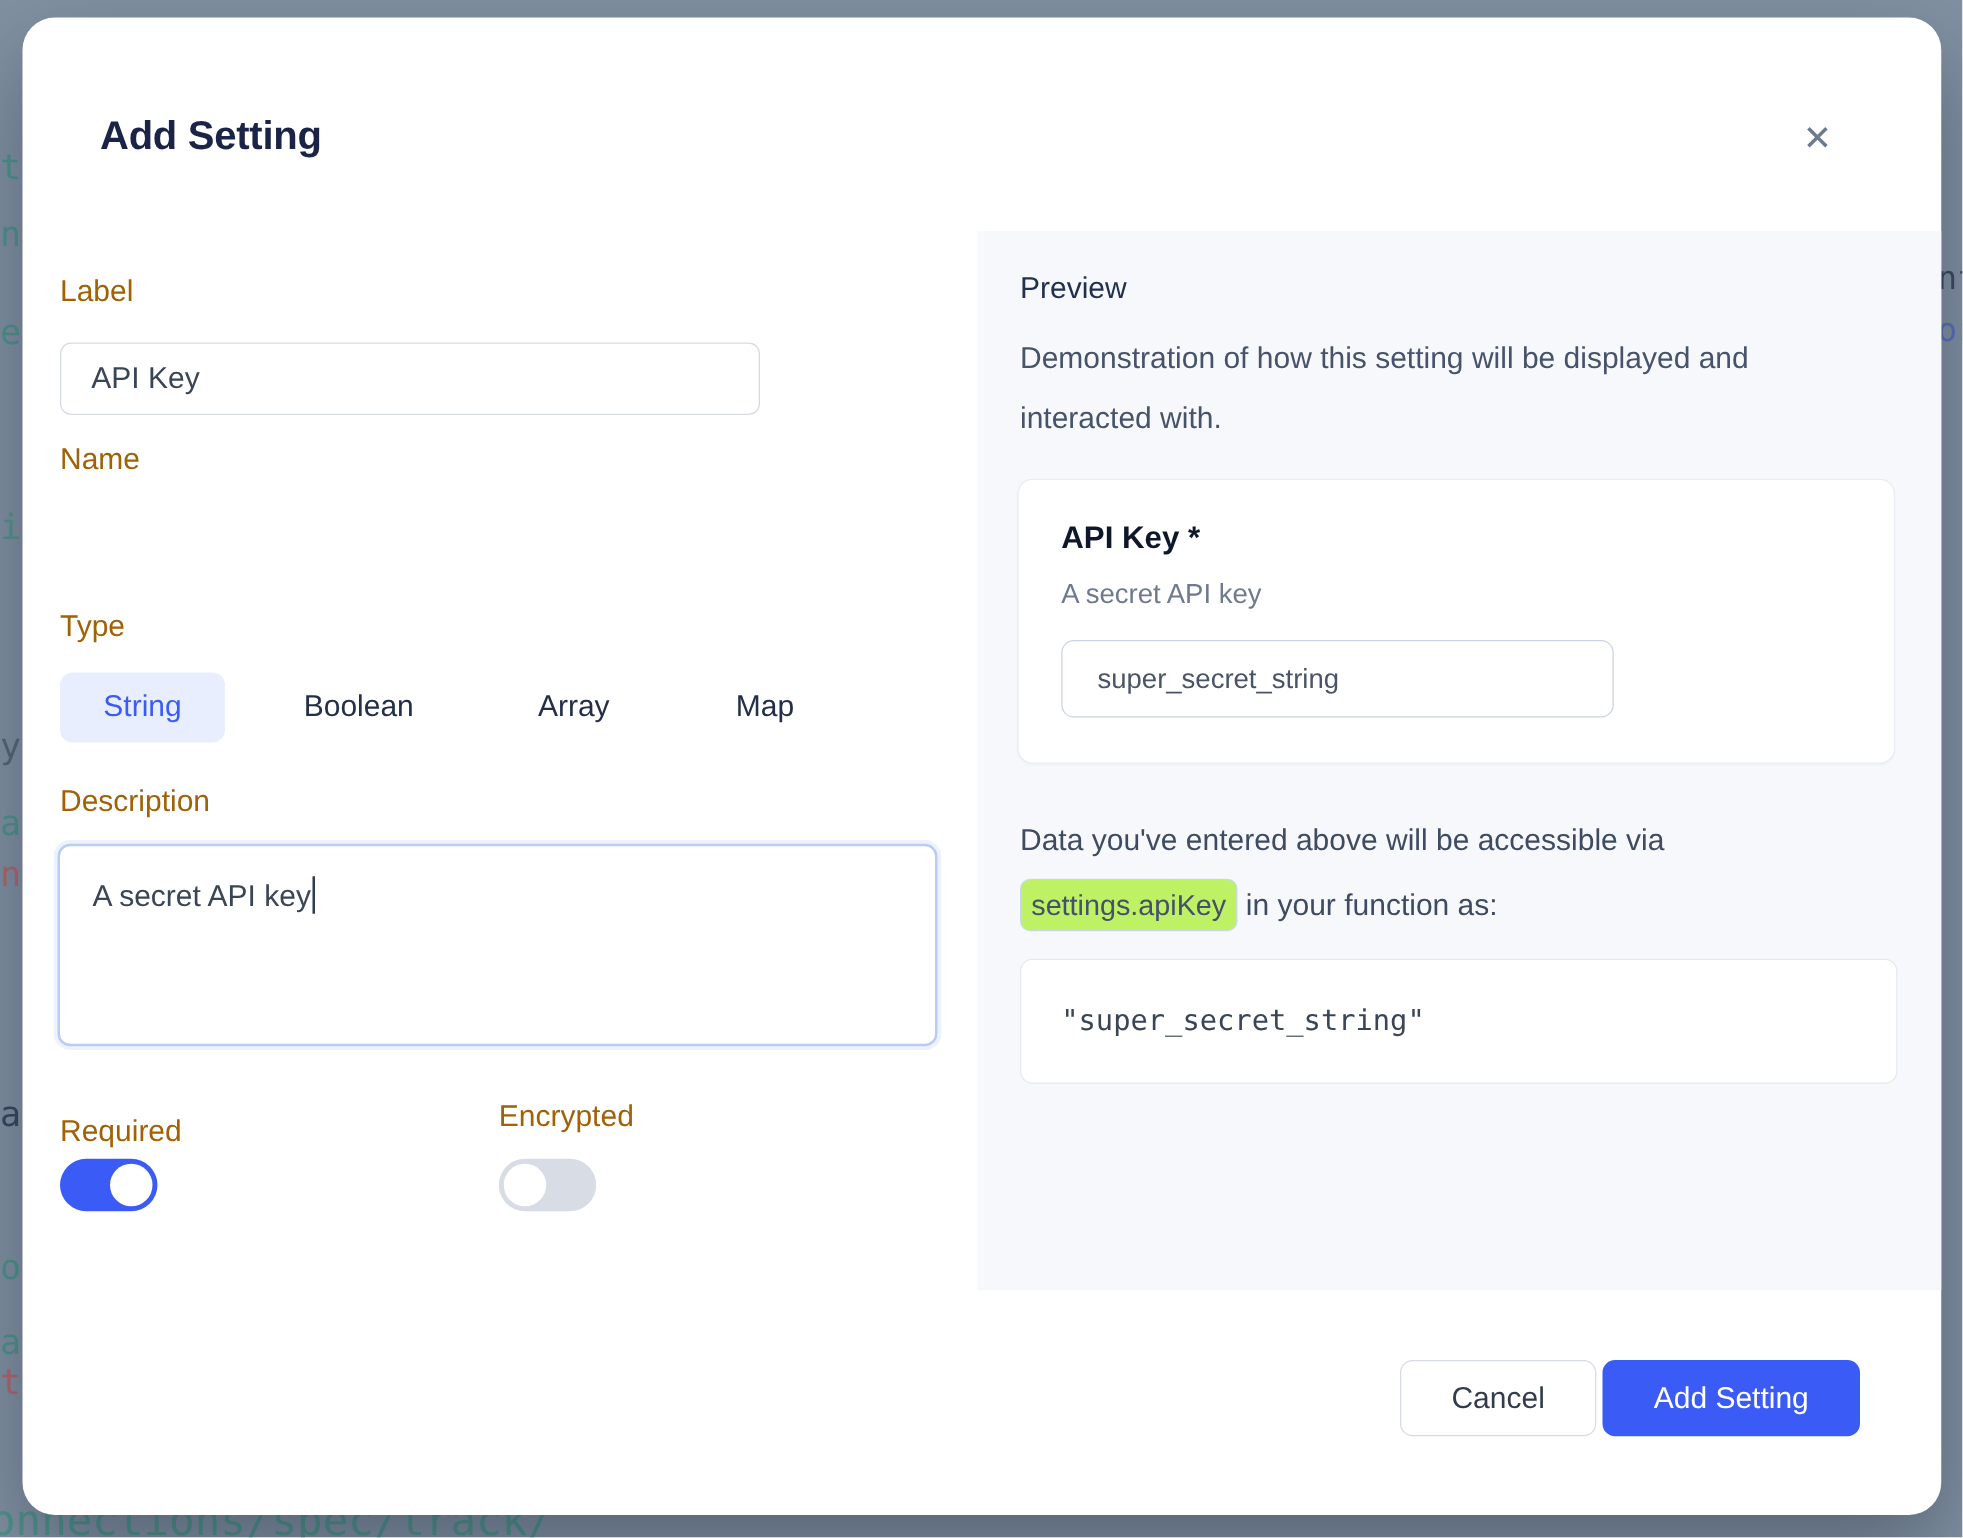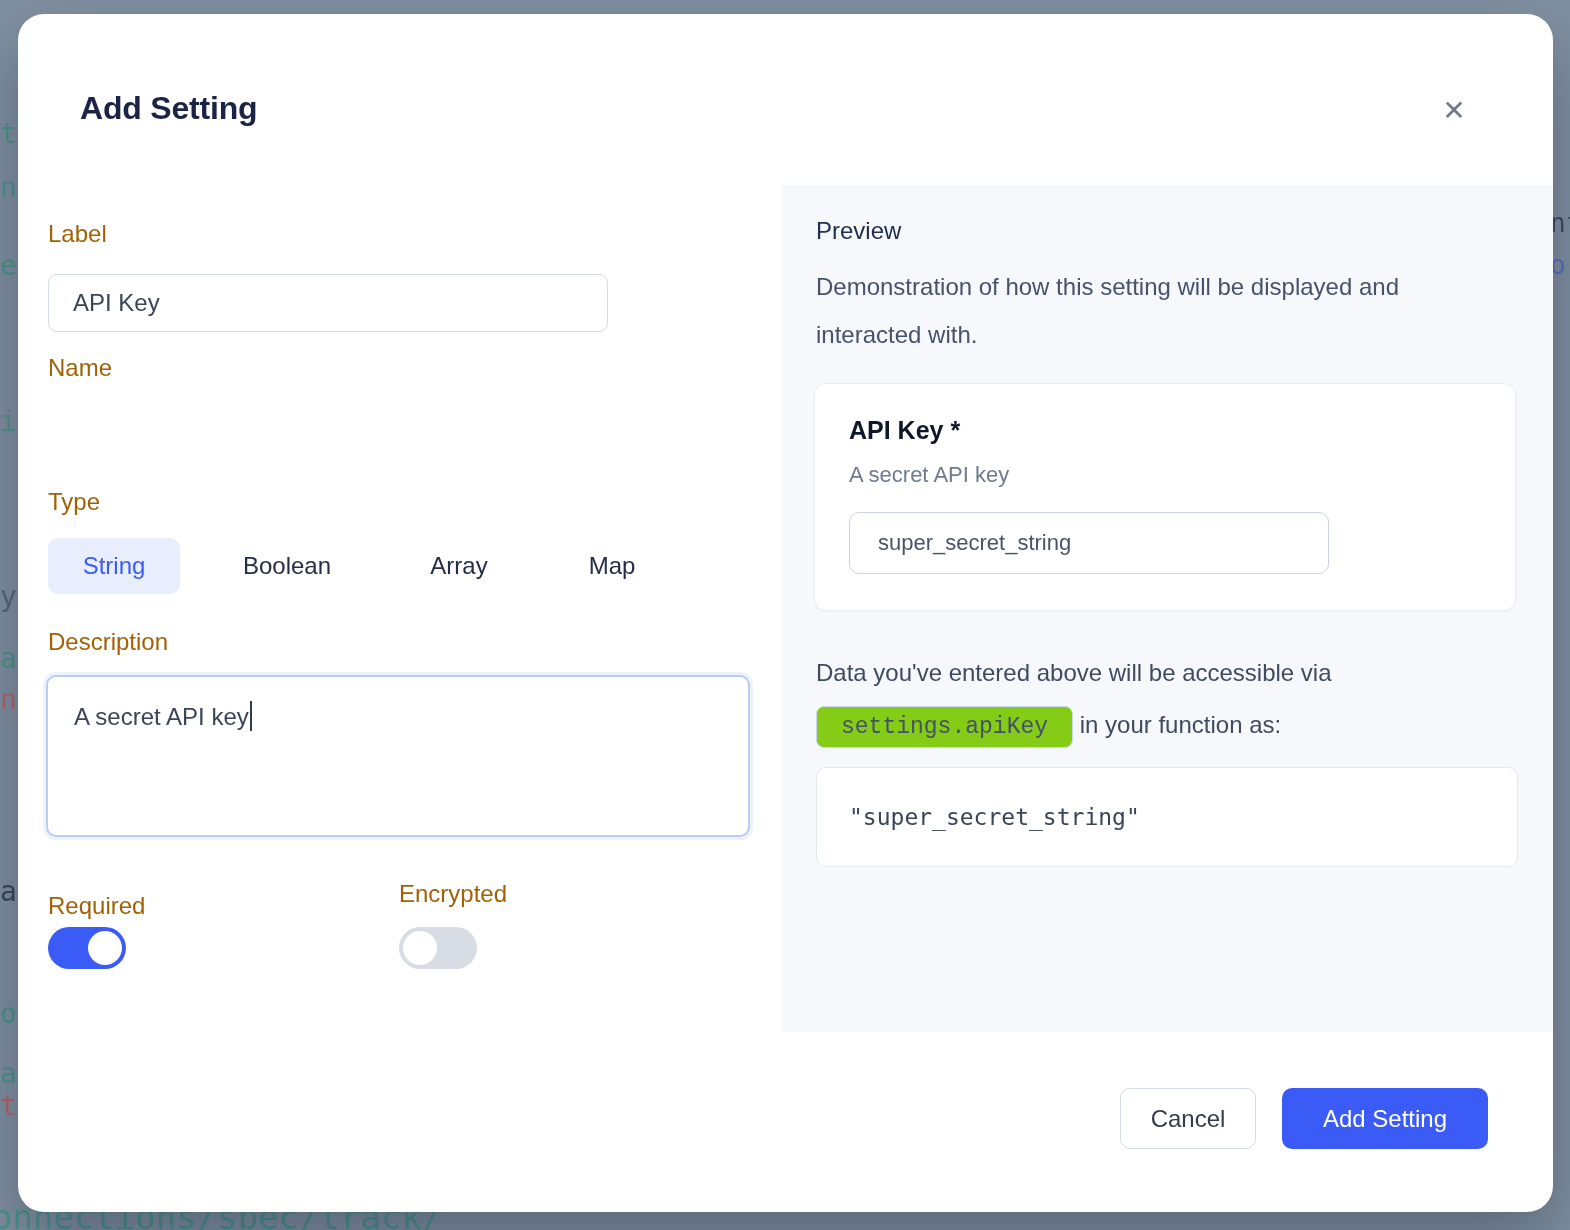--- a/index.html
+++ b/index.html
@@ -104,52 +104,52 @@
   }
   .card-title {
     position:absolute; left:34px; top:32px;
     font-size:25px; font-weight:600; color:#0f172a;
   }
   .card-desc {
     position:absolute; left:34px; top:78px;
     font-size:22px; color:#6f7a90;
   }
   .card-input {
-    position:absolute; left:34px; top:128px; width:480px; height:62px;
+    position:absolute; left:34px; top:128px; width:442px; height:62px;
     border:1.5px solid #ccd3e0; border-radius:10px;
     padding:0 28px; font-size:22px; color:#4a5468; background:#fff; outline:none;
     font-family:"Liberation Sans", sans-serif;
   }
   .access-para {
     position:absolute; left:34px; top:462px; width:650px;
     font-size:24px; line-height:52px; color:#3f4b61;
   }
   .code-chip {
-    display:inline-block; font-family:Liberation Mono, monospace;
-    font-size:23px; color:#45506b; background:#84cc16;
-    border:1px solid #c8d8ee; border-radius:8px; padding:4px 24px;
+    display:inline-block; font-family:Liberation Sans, sans-serif;
+    font-size:23px; color:#45506b; background:#bef264;
+    border:1px solid #c8d8ee; border-radius:8px; padding:4px 8px;
     line-height:1.4;
   }
   .code-box {
     position:absolute; left:34px; top:582px; width:702px; height:100px;
     background:#ffffff; border:1px solid #e4e8ef; border-radius:10px;
   }
   .code-box .code-text {
     position:absolute; left:32px; top:36px;
     font-family:"DejaVu Sans Mono", monospace; font-size:23px; color:#3a4555;
   }
 
   .btn {
     position:absolute; top:1074px; height:61px; border-radius:10px;
     display:flex; align-items:center; justify-content:center;
     font-size:24px; font-weight:500; cursor:pointer;
     font-family:"Liberation Sans", sans-serif;
   }
   .btn-cancel {
-    left:1102px; width:136px; background:#ffffff;
+    left:1102px; width:157px; background:#ffffff;
     border:1px solid #d6dae2; color:#333c4e;
   }
   .btn-submit {
     left:1264px; width:206px; background:#3b5bf6; border:none; color:#ffffff;
   }
 </style>
 </head>
 <body>
 
 <div class="stage">

